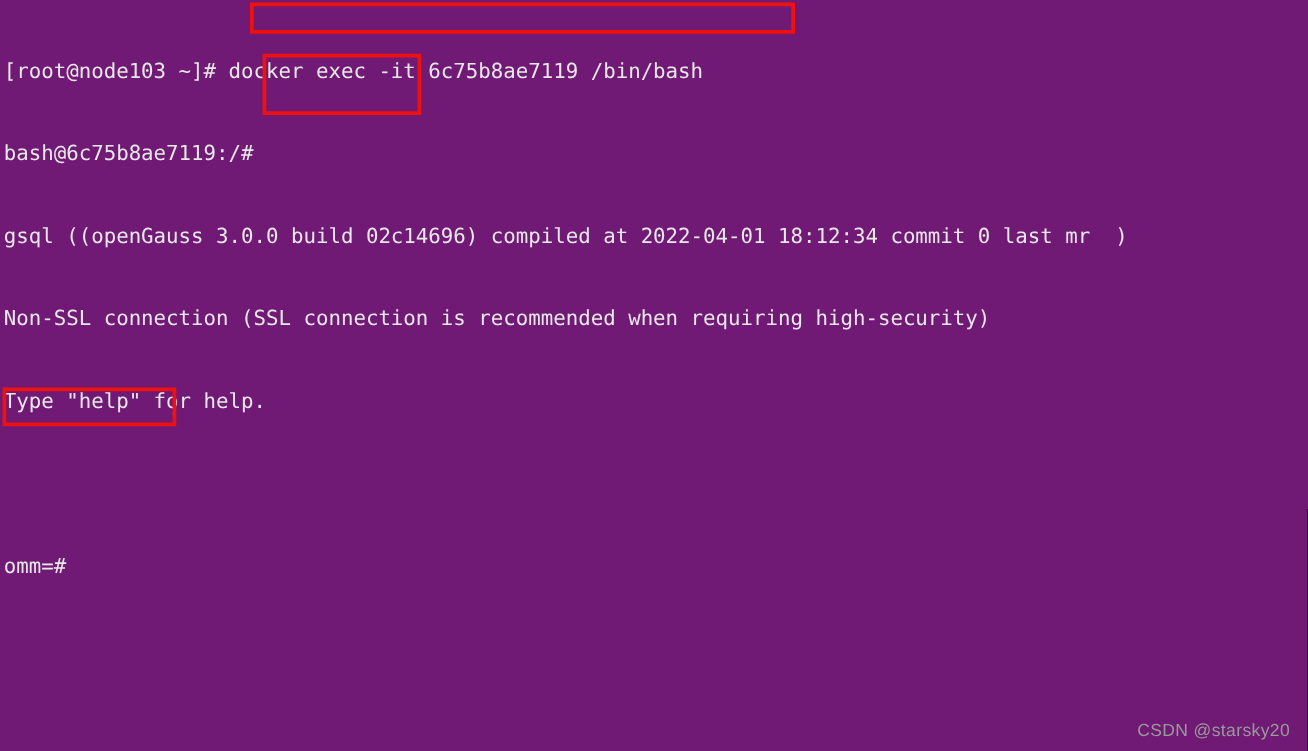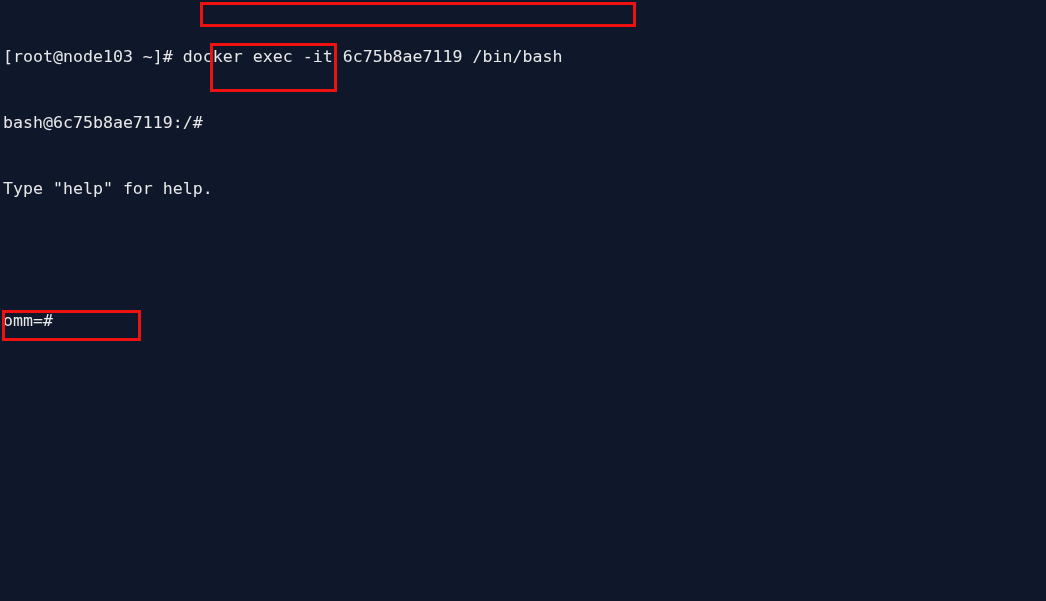--- a/index.html
+++ b/index.html
@@ -4,21 +4,21 @@
 <style>
   html, body {
     margin: 0;
     padding: 0;
     background: #000000;
   }
   #terminal {
     position: relative;
     width: 1046px;
     height: 601px;
-    background: #0f172a;
+    background: #701a75;
     overflow: hidden;
     font-family: "DejaVu Sans Mono", "Liberation Mono", monospace;
     font-size: 16.6px;
     line-height: 22px;
   }
   #term-lines {
     position: absolute;
     left: 3px;
     top: 2px;
     white-space: pre;
@@ -47,20 +47,22 @@
   }
 </style>
 </head>
 <body>
 
 <div id="terminal">
 
   <div id="term-lines">
     <div class="tline">[root@node103 ~]# docker exec -it 6c75b8ae7119 /bin/bash</div>
     <div class="tline">bash@6c75b8ae7119:/#</div>
+    <div class="tline">gsql ((openGauss 3.0.0 build 02c14696) compiled at 2022-04-01 18:12:34 commit 0 last mr  )</div>
+    <div class="tline">Non-SSL connection (SSL connection is recommended when requiring high-security)</div>
     <div class="tline">Type "help" for help.</div>
     <div class="tline"></div>
     <div class="tline">omm=#</div>
     
     
     
     
     
     
     
@@ -74,14 +76,15 @@
     
     
     
     
   </div>
 
   <div class="annot" style="left:200px; top:2px; width:436px; height:25px;"></div>
   <div class="annot" style="left:210px; top:43px; width:127px; height:49px;"></div>
   <div class="annot" style="left:2px; top:310px; width:139px; height:31px;"></div>
 
+  <div id="watermark">CSDN @starsky20</div>
 
 </div>
 
 </body></html>

